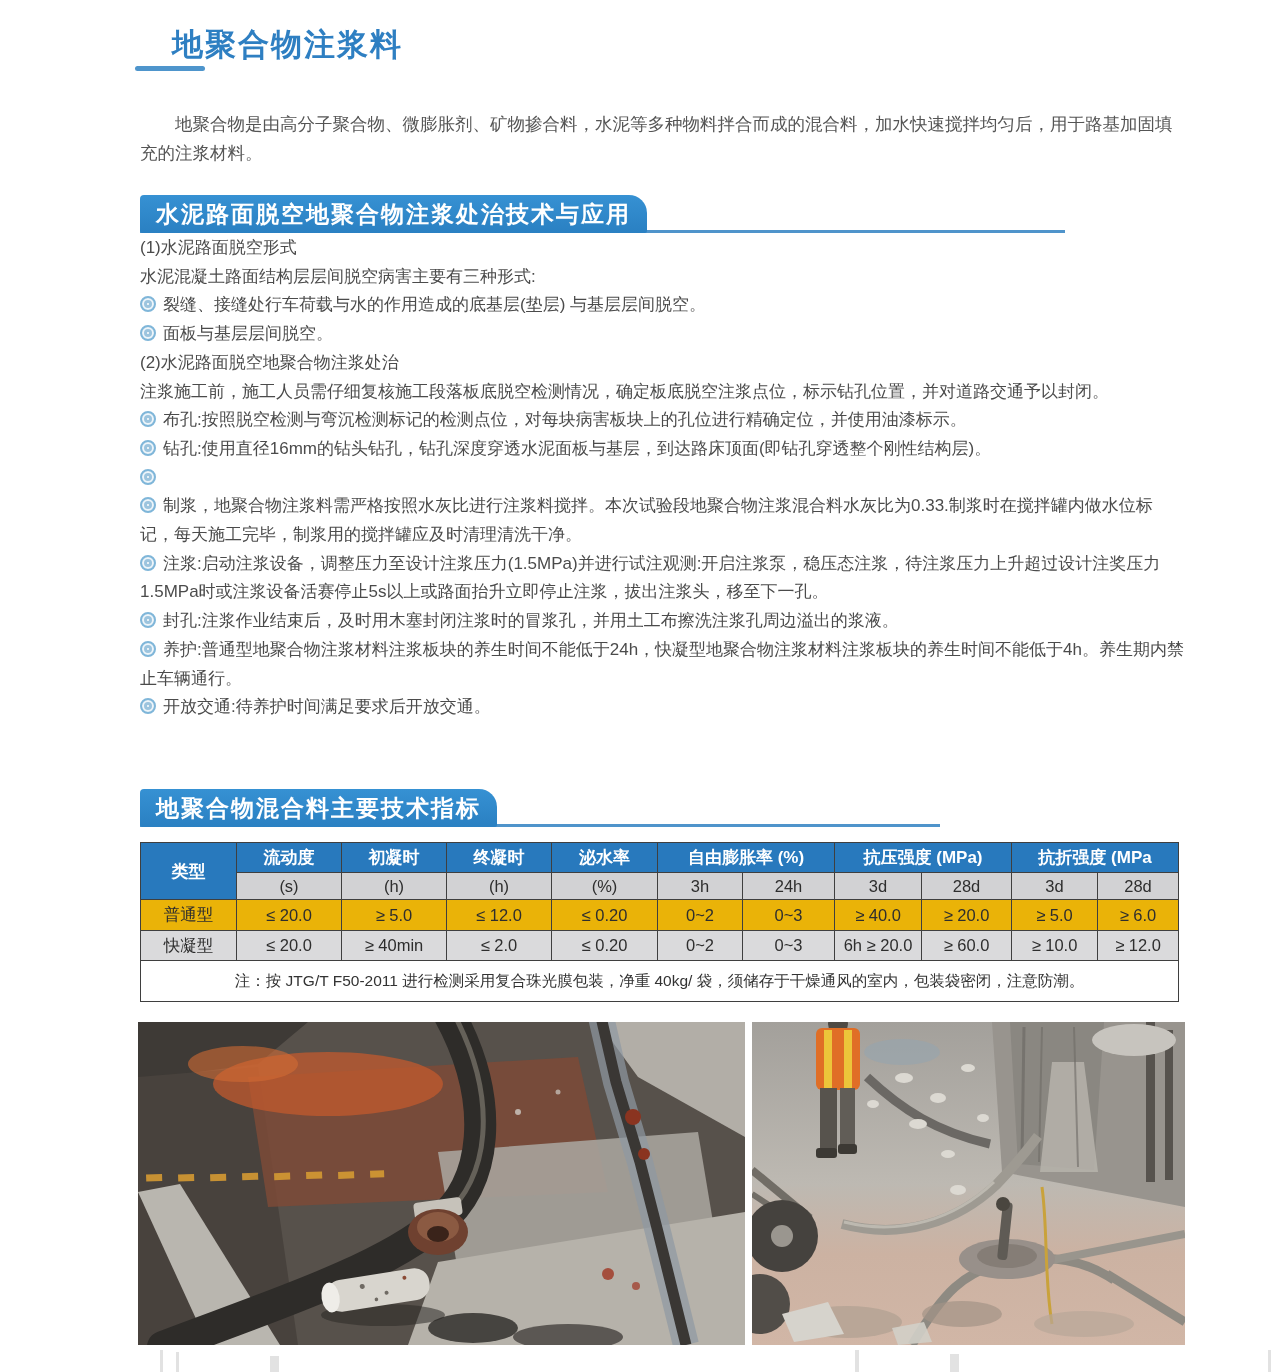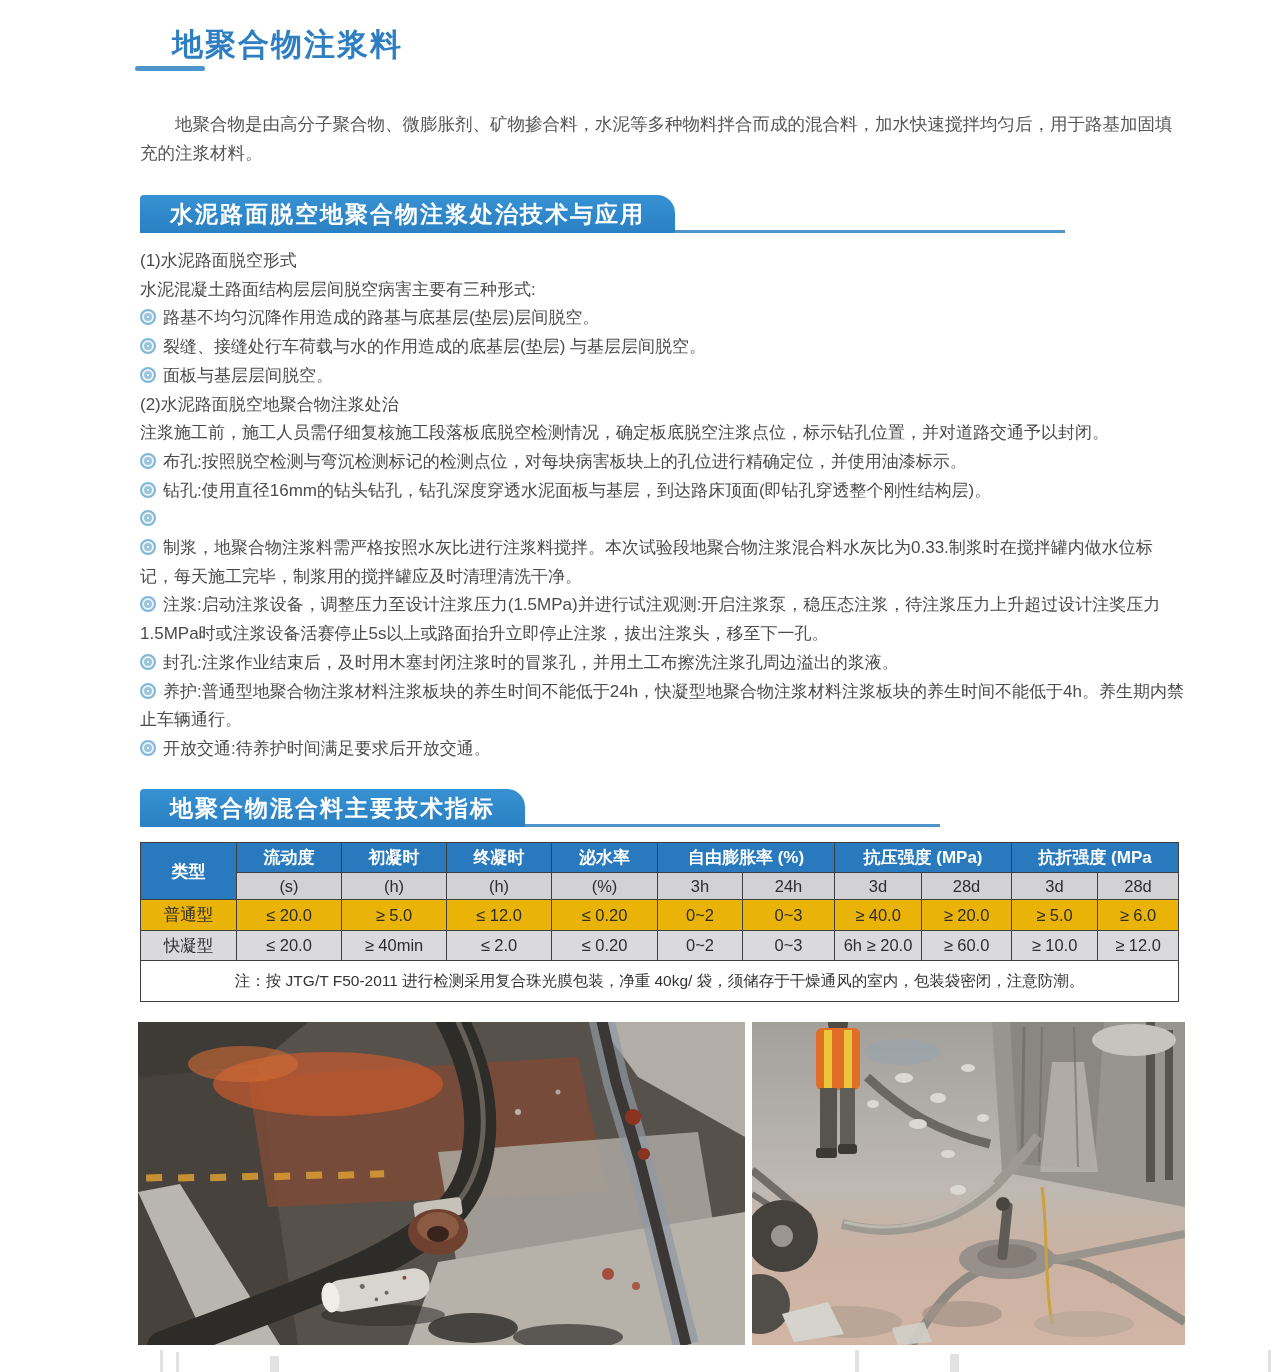--- a/index.html
+++ b/index.html
@@ -4,25 +4,25 @@
 <style>
   html,body{margin:0;padding:0;background:#fff;}
   .page{position:relative;width:1280px;height:1372px;background:#ffffff;overflow:hidden;
         font-family:"Liberation Sans","DejaVu Sans",sans-serif;}
   .page-title{position:absolute;left:156px;top:8px;font-size:31px;font-weight:bold;
         color:#2e7fc2;letter-spacing:2px;margin:16px;}
   .title-underline{position:absolute;left:135px;top:66px;width:70px;height:5px;
         background:#4e95cc;border-radius:3px;}
   .intro{position:absolute;left:140px;top:110px;width:1044px;font-size:17.5px;
         line-height:29px;color:#555;text-indent:2em;margin:0;}
-  .banner{position:absolute;left:140px;height:38px;line-height:38px;padding:0 30px;
+  .banner{position:absolute;left:140px;height:38px;line-height:38px;padding:0 16px;
         background:linear-gradient(180deg,#3691d3,#2a80c2);color:#fff;font-weight:bold;
         font-size:23px;letter-spacing:2px;border-radius:4px 18px 2px 2px;white-space:nowrap;z-index:2;}
   .banner-rule{position:absolute;left:140px;height:3px;background:#4f94cb;z-index:1;}
-  .body-text{position:absolute;left:140px;top:247px;width:1045px;}
+  .body-text{position:absolute;left:140px;top:234px;width:1045px;}
   .body-text p{margin:0;font-size:17px;line-height:28.7px;color:#4b4b4b;}
   .ring{display:inline-block;width:12px;height:12px;border-radius:50%;
         border:2px solid #7fb6d9;box-shadow:inset 0 0 0 2px #eef5fa,inset 0 0 0 5px #9cc4de;
         vertical-align:-2px;margin-right:7px;}
   table.spec{position:absolute;left:140px;top:842px;width:1038px;border-collapse:collapse;
         table-layout:fixed;}
   table.spec td{border:1px solid #3f3f3f;text-align:center;vertical-align:middle;
         color:#2e2e2e;font-size:16.5px;padding:0;}
   tr.h1 td{background:#2879bd;color:#fff;height:29px;font-size:17px;font-weight:600;}
   td.type-head{background:#2879bd;color:#fff;font-size:17px;font-weight:600;}
@@ -42,21 +42,20 @@
   <div class="title-underline"></div>
 
   <p class="intro">地聚合物是由高分子聚合物、微膨胀剂、矿物掺合料，水泥等多种物料拌合而成的混合料，加水快速搅拌均匀后，用于路基加固填充的注浆材料。</p>
 
   <div class="banner" style="top:195px;">水泥路面脱空地聚合物注浆处治技术与应用</div>
   <div class="banner-rule" style="top:230px;width:925px;"></div>
 
   <div class="body-text">
     <p>(1)水泥路面脱空形式</p>
     <p>水泥混凝土路面结构层层间脱空病害主要有三种形式:</p>
-    <p><span class="ring"></span><span>路基不均匀沉降作用造成的路基与底基层(垫层)层间脱空。</span></p>
     <p><span class="ring"></span><span>裂缝、接缝处行车荷载与水的作用造成的底基层(垫层) 与基层层间脱空。</span></p>
     <p><span class="ring"></span><span>面板与基层层间脱空。</span></p>
     <p>(2)水泥路面脱空地聚合物注浆处治</p>
     <p>注浆施工前，施工人员需仔细复核施工段落板底脱空检测情况，确定板底脱空注浆点位，标示钻孔位置，并对道路交通予以封闭。</p>
     <p><span class="ring"></span><span>布孔:按照脱空检测与弯沉检测标记的检测点位，对每块病害板块上的孔位进行精确定位，并使用油漆标示。</span></p>
     <p><span class="ring"></span><span>钻孔:使用直径16mm的钻头钻孔，钻孔深度穿透水泥面板与基层，到达路床顶面(即钻孔穿透整个刚性结构层)。</span></p>
     <p><span class="ring"></span></p>
     <p><span class="ring"></span><span>制浆，地聚合物注浆料需严格按照水灰比进行注浆料搅拌。本次试验段地聚合物注浆混合料水灰比为0.33.制浆时在搅拌罐内做水位标记，每天施工完毕，制浆用的搅拌罐应及时清理清洗干净。</span></p>
     <p><span class="ring"></span><span>注浆:启动注浆设备，调整压力至设计注浆压力(1.5MPa)并进行试注观测:开启注浆泵，稳压态注浆，待注浆压力上升超过设计注奖压力1.5MPa时或注浆设备活赛停止5s以上或路面抬升立即停止注浆，拔出注浆头，移至下一孔。</span></p>
     <p><span class="ring"></span><span>封孔:注浆作业结束后，及时用木塞封闭注浆时的冒浆孔，并用土工布擦洗注浆孔周边溢出的浆液。</span></p>

